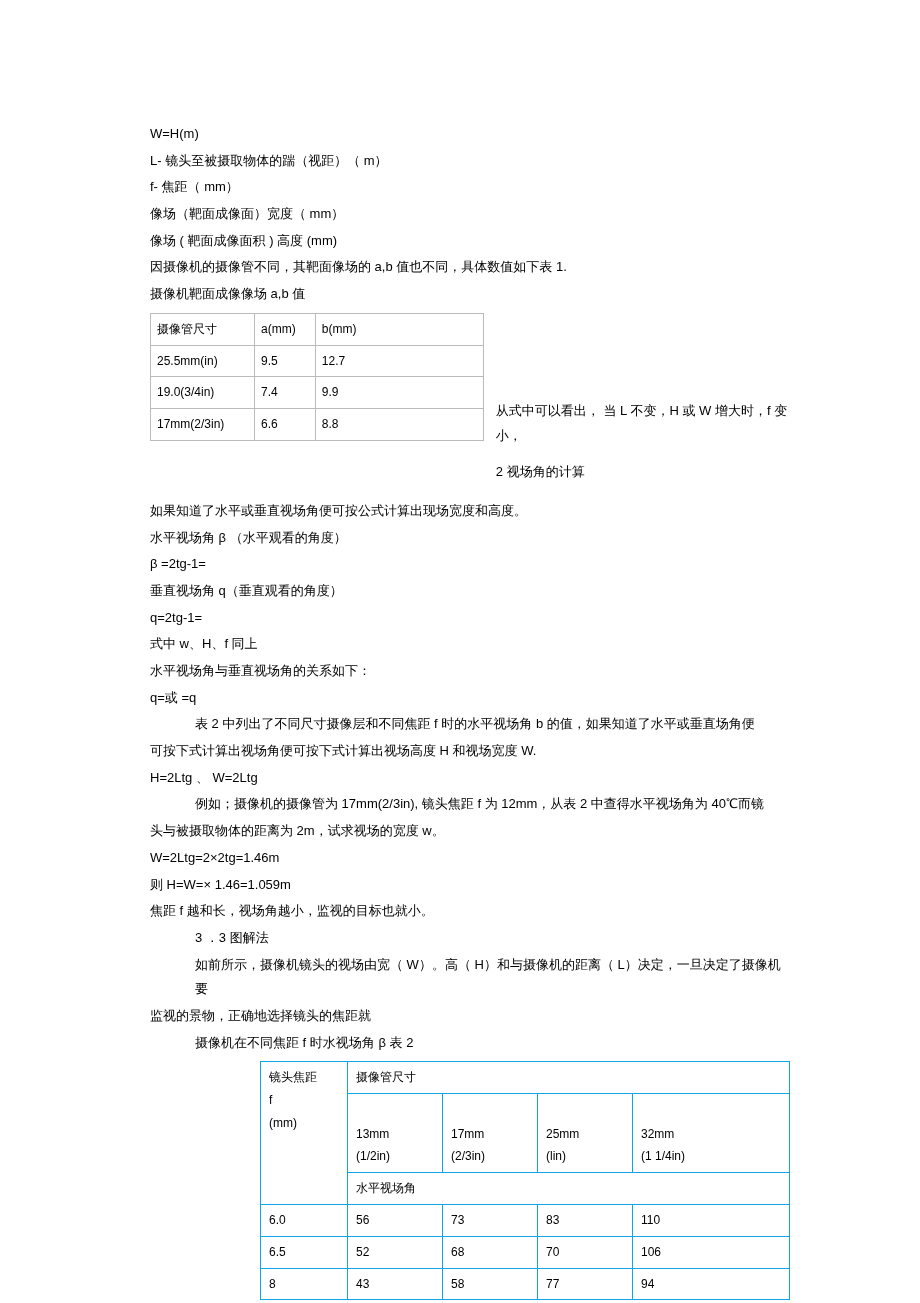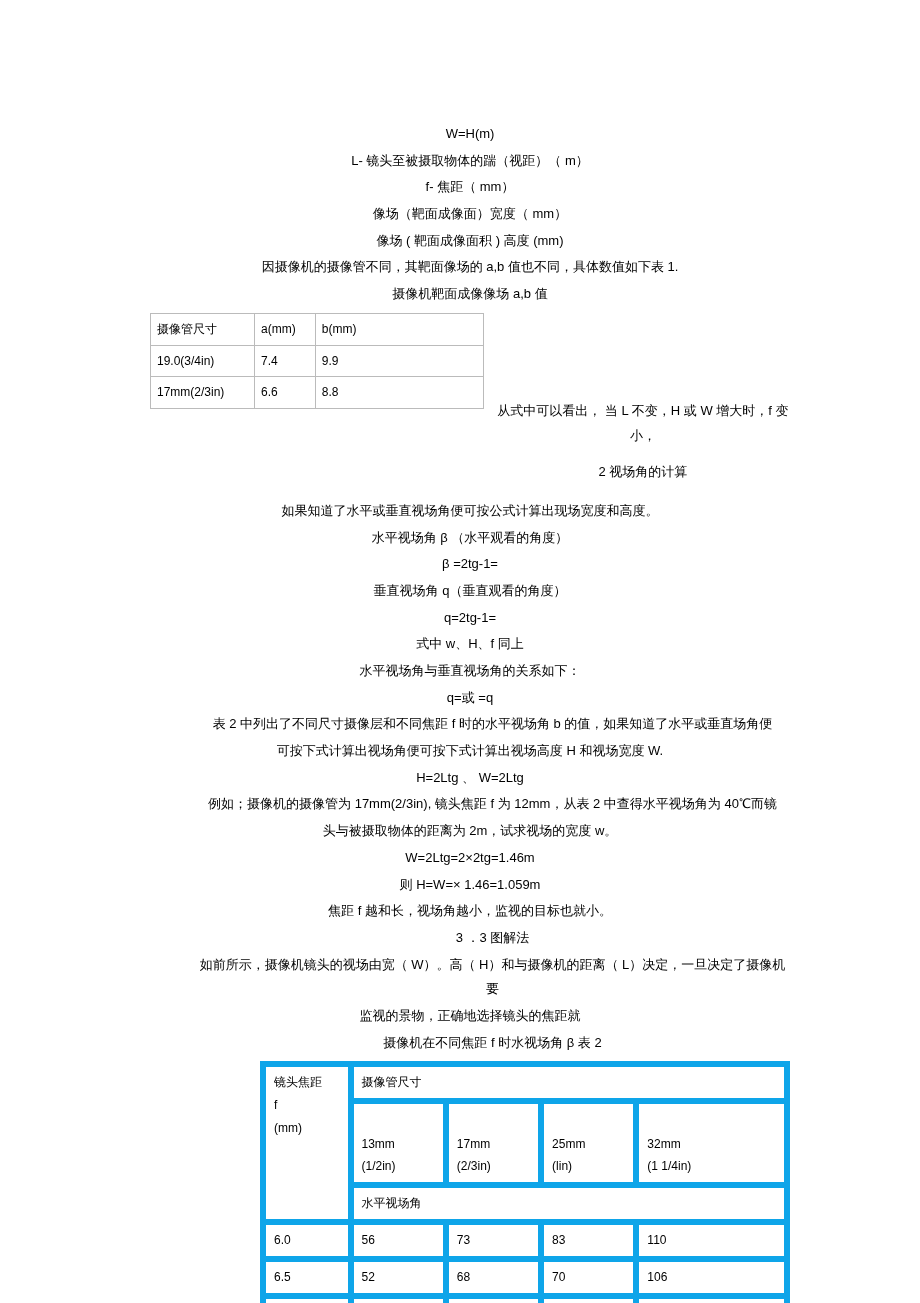--- a/index.html
+++ b/index.html
@@ -8,21 +8,20 @@
     line-height: 1.9;
     color: #000;
     background: #fff;
     width: 920px;
     margin: 0;
     padding: 120px 130px 60px 150px;
     box-sizing: border-box;
   }
   p {
     margin: 2px 0;
-    text-align: center;
   }
   .indent1 { padding-left: 45px; }
   .row-wrap {
     display: flex;
     align-items: flex-start;
   }
   table.tbl1 {
     border-collapse: collapse;
     margin-top: 4px;
     margin-bottom: 4px;
@@ -43,21 +42,21 @@
   }
   .side-notes p { margin: 12px 0; }
   table.tbl2 {
     border-collapse: collapse;
     margin-top: 6px;
     margin-left: 110px;
     font-size: 12px;
     font-family: Arial, "SimSun", sans-serif;
   }
   table.tbl2 td, table.tbl2 th {
-    border: 6px solid #0ea5e9;
+    border: 1px solid #0ea5e9;
     padding: 4px 8px;
     text-align: left;
   }
   .tbl2 .col-f { width: 70px; }
   .tbl2 .col-d { width: 78px; }
   .tbl2 .tall-cell { height: 90px; vertical-align: bottom; }
   .tbl2 .hdr-row td { vertical-align: top; }
 </style>
 </head>
 <body>
@@ -70,20 +69,25 @@
 <p>因摄像机的摄像管不同，其靶面像场的      a,b 值也不同，具体数值如下表     1.</p>
 <p>摄像机靶面成像像场   a,b 值</p>
 
 <div class="row-wrap">
   <table class="tbl1">
     <tbody>
         <tr>
       <th style="width:95px">摄像管尺寸</th>
       <th style="width:50px">a(mm)</th>
       <th style="width:175px">b(mm)</th>
+    </tr>
+    <tr>
+      <td>25.5mm(in)</td>
+      <td>9.5</td>
+      <td>12.7</td>
     </tr>
     <tr>
       <td>19.0(3/4in)</td>
       <td>7.4</td>
       <td>9.9</td>
     </tr>
     <tr>
       <td>17mm(2/3in)</td>
       <td>6.6</td>
       <td>8.8</td>

